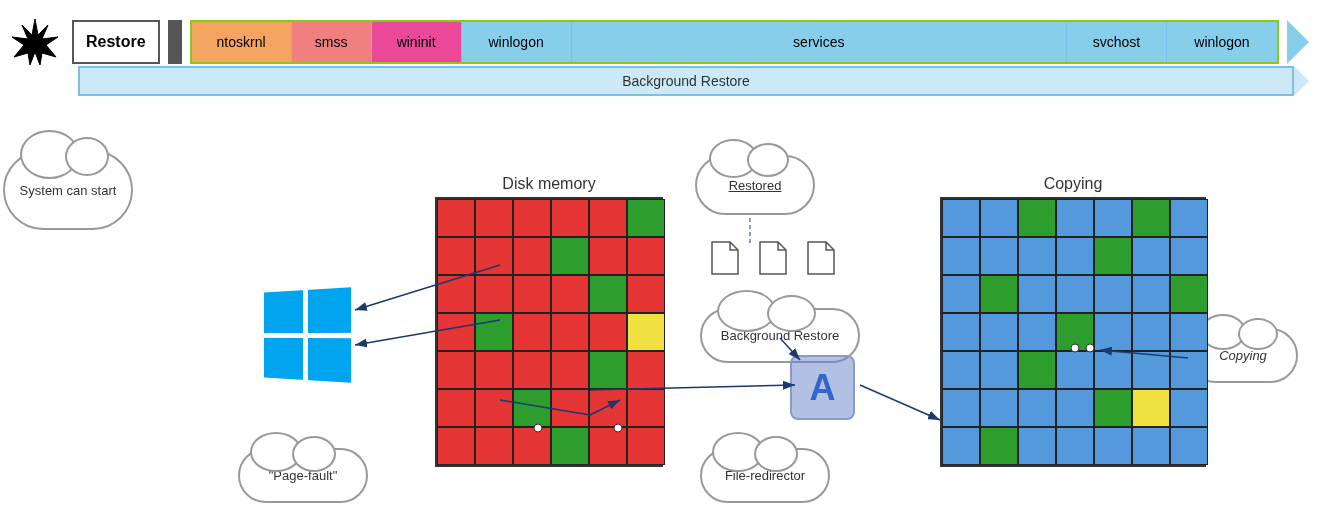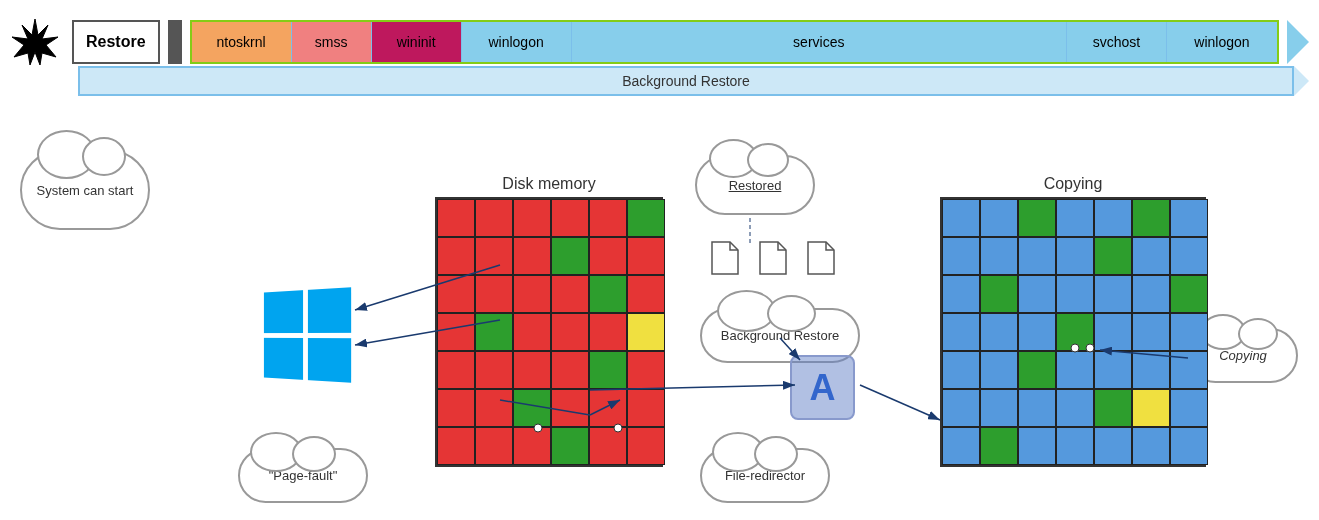--- a/index.html
+++ b/index.html
@@ -68,21 +68,21 @@
       align-items: center;
       justify-content: center;
       font-size: 14px;
       font-weight: 500;
       border-right: 1px solid #7bbfea;
       padding: 0 8px;
     }
 
     .proc-ntoskrnl { background: #f4a460; flex: 0 0 100px; }
     .proc-smss { background: #f08080; flex: 0 0 80px; }
-    .proc-wininit { background: #be185d; flex: 0 0 90px; }
+    .proc-wininit { background: #ec4899; flex: 0 0 90px; }
     .proc-winlogon { background: #87ceeb; flex: 0 0 110px; text-align: right; }
     .proc-services { background: #87ceeb; flex: 1; }
     .proc-svchost { background: #87ceeb; flex: 0 0 100px; }
     .proc-explorer { background: #87ceeb; flex: 0 0 110px; border-right: none; }
 
     .arrow-right {
       width: 0;
       height: 0;
       border-top: 22px solid transparent;
       border-bottom: 22px solid transparent;
@@ -135,21 +135,21 @@
       position: absolute;
       background: white;
       border: 2px solid #999;
       border-radius: 50%;
     }
 
     .cloud-system-can-start {
       width: 130px;
       height: 80px;
       top: 150px;
-      left: 20px;
+      left: 3px;
     }
     .cloud-system-can-start::before {
       width: 55px; height: 45px;
       top: -22px; left: 15px;
     }
     .cloud-system-can-start::after {
       width: 40px; height: 35px;
       top: -15px; left: 60px;
     }
 

